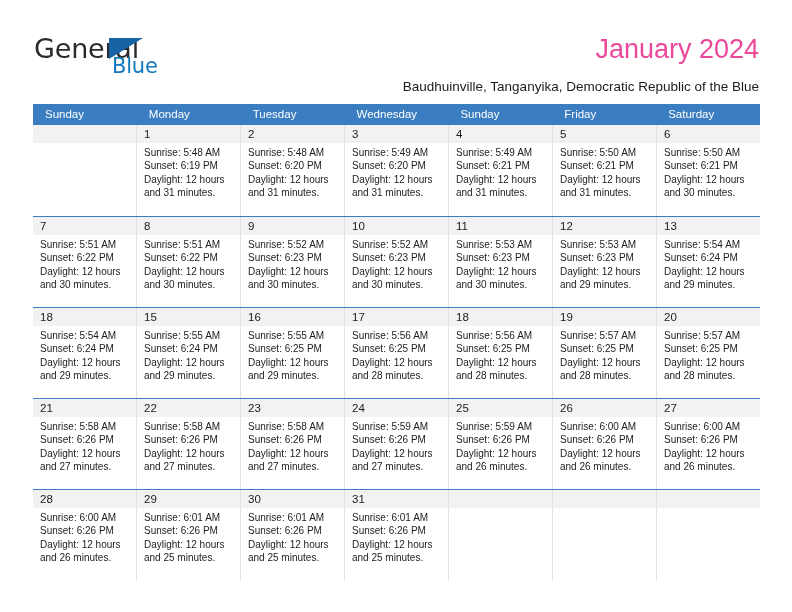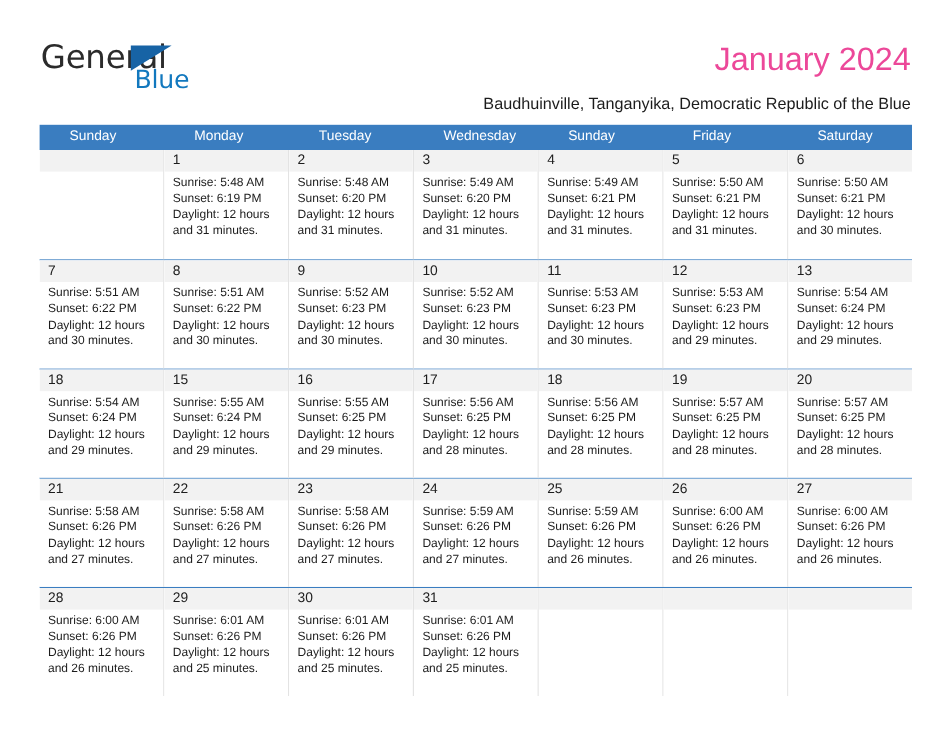--- a/index.html
+++ b/index.html
@@ -93,21 +93,21 @@
   .weekdays {
     display: flex;
     background: #3a7dc0;
     height: 21px;
   }
   .weekday {
     flex: 1 1 0;
     color: #ffffff;
     font-size: 11.5px;
     line-height: 21px;
-    padding-left: 25px;
+    padding-left: 12px;
     box-sizing: border-box;
     white-space: nowrap;
   }
 
   .week {
     display: flex;
     border-top: 1px solid #3a7dc0;
     height: 91px;
     box-sizing: border-box;
   }

